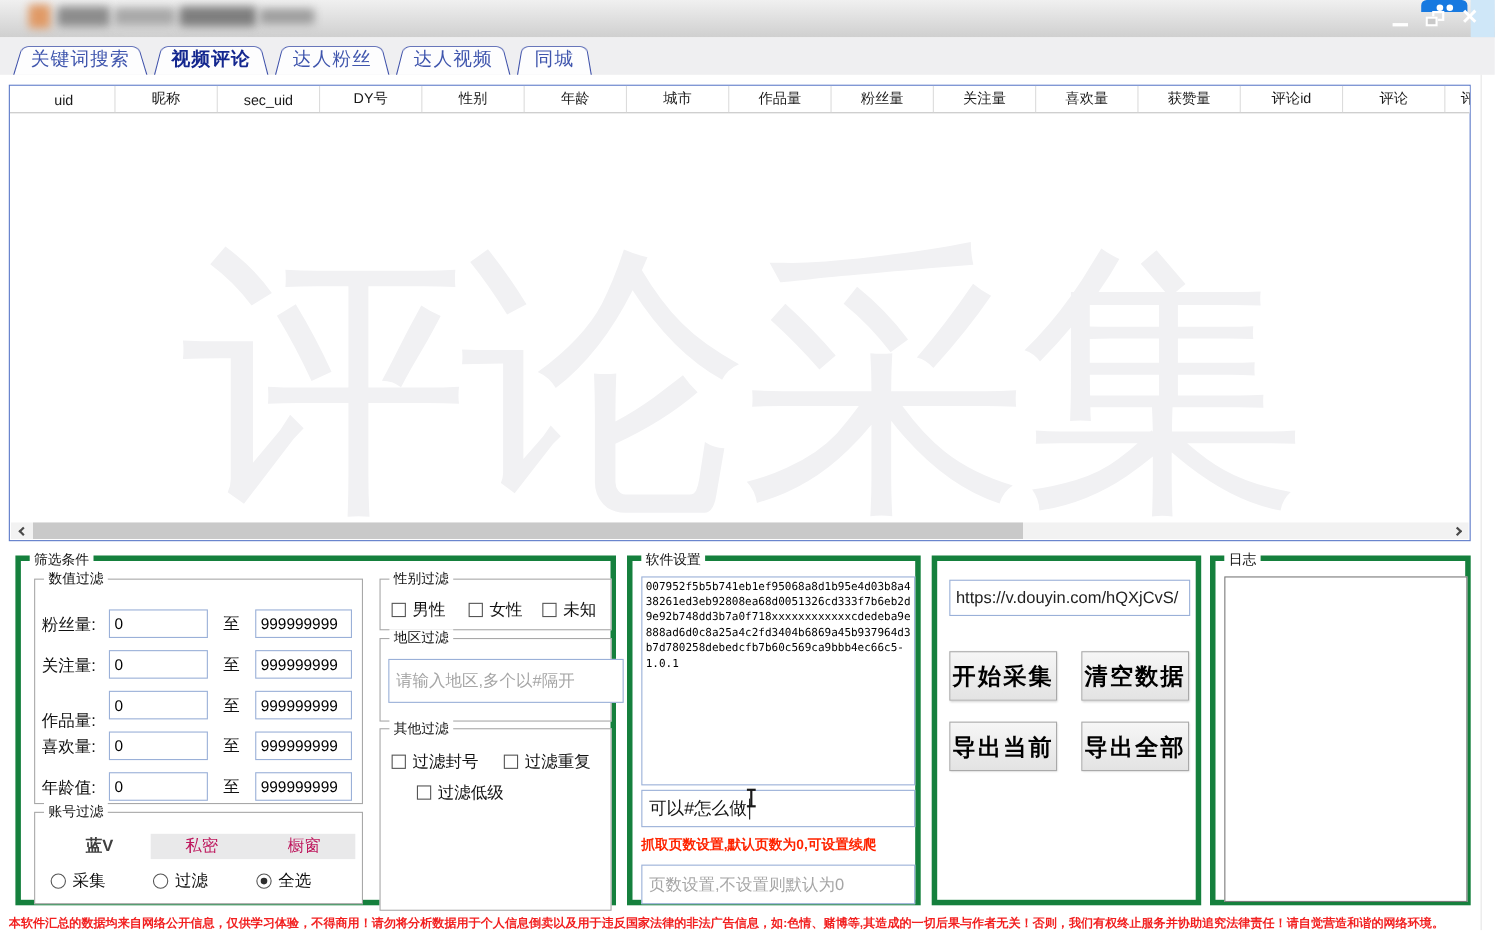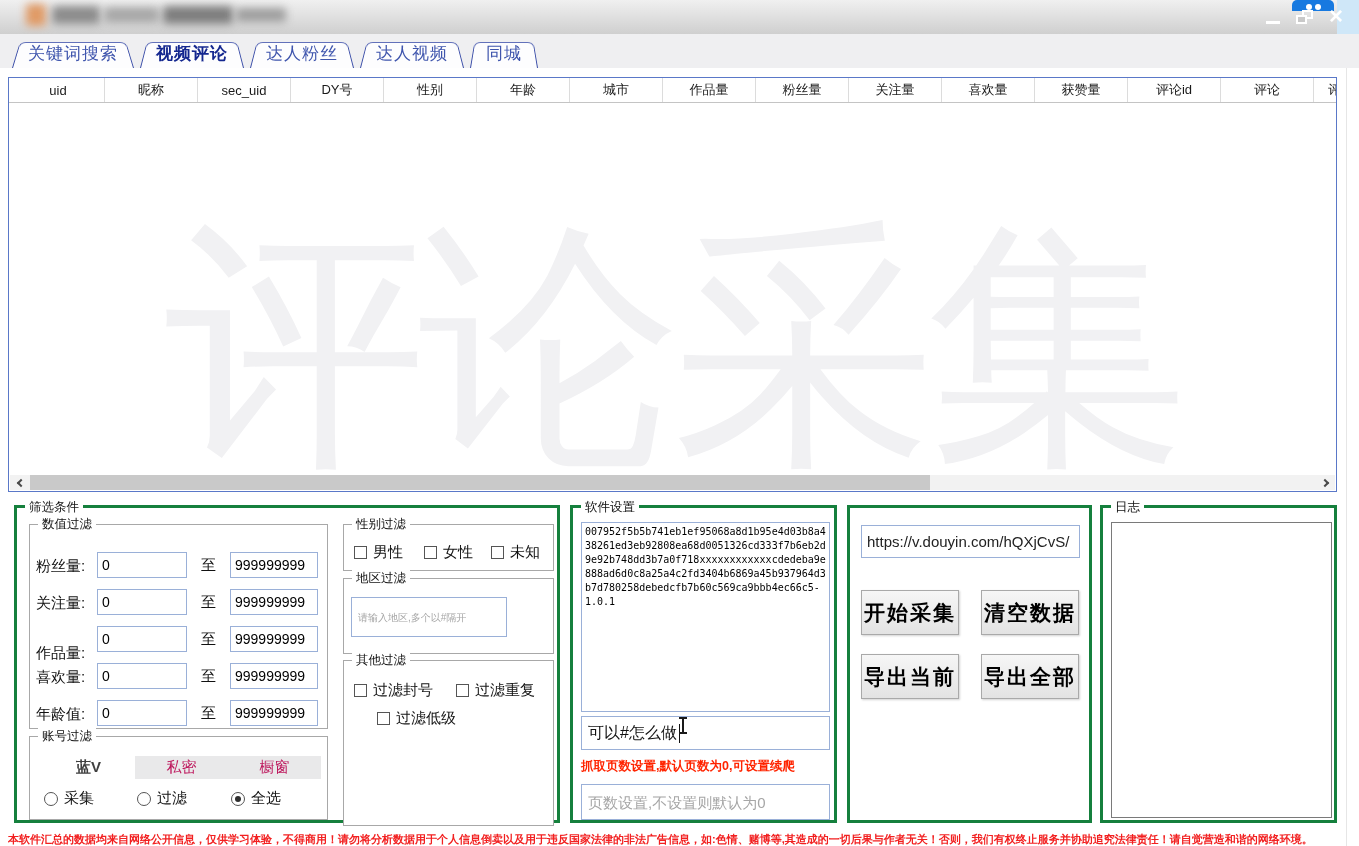--- a/index.html
+++ b/index.html
@@ -53,21 +53,21 @@
   .sb-btn { width:18px; display:flex; align-items:center; justify-content:center; }
   .chev { width:6px; height:6px; border-left:2px solid #4a4a4a; border-bottom:2px solid #4a4a4a; }
   .chev.left { transform:rotate(45deg); margin-left:3px; }
   .chev.right { transform:rotate(225deg); margin-right:3px; }
   .sb-track { flex:1; position:relative; }
   .sb-thumb { position:absolute; left:2px; top:0; bottom:0; width:900px; background:#c9c9c9; }
 
   .edge-line { position:absolute; left:1346px; top:68px; bottom:0; width:1px; background:#e6e6e6; }
 
   
-  .panel { position:absolute; border:3px solid #15803d; background:#fff; }
+  .panel { position:absolute; border:5px solid #15803d; background:#fff; }
   .gbox  { position:absolute; border:1px solid #a8a8a8; background:#fff; }
   .legend { position:absolute; top:-9px; left:8px; background:#fff; padding:0 4px;
             font-size:12.5px; color:#111; white-space:nowrap; }
 
   .num-label { position:absolute; font-size:15px; color:#111; }
   .tbox { border:1px solid #9ab0d8; background:#fff; font-family:"Liberation Sans", sans-serif; }
   input.tbox { outline:none; }
   .num-input { position:absolute; height:26px; font-size:14px; padding:0 4px; }
   .to-label { position:absolute; font-size:15px; }
 
@@ -94,21 +94,21 @@
   .page-input::placeholder, .region-input::placeholder { color:#a6a6a6; }
 
   .url-input { position:absolute; left:11px; top:17px; width:219px; height:33px; font-size:15px; padding:0 5px; color:#222; }
   .act-btn { position:absolute; width:98px; height:45px; background:linear-gradient(#f6f6f6,#e3e3e3);
              border:1px solid #a9a9a9; box-shadow:1px 1px 2px rgba(0,0,0,.18);
              display:flex; align-items:center; justify-content:center;
              font-family:"Liberation Serif", serif; font-size:21px; font-weight:bold; letter-spacing:2px; color:#000; }
   .log-area { position:absolute; left:8px; top:14px; width:221px; height:296px; resize:none;
               border:1px solid #7a7a7a; background:#fff; }
 
-  .region-input { position:absolute; left:7px; top:18px; width:156px; height:40px; font-size:10px; padding:0 6px; }
+  .region-input { position:absolute; left:7px; top:18px; width:214px; height:40px; font-size:15px; padding:0 6px; }
 
   .disclaimer { position:absolute; left:8px; top:832px; width:1340px; font-size:11px; font-weight:bold;
                 color:#f22020; white-space:nowrap; overflow:hidden; }
 
   
   .ibeam { position:absolute; left:678px; top:717px; width:10px; height:17px; }
   .ibeam .stem { position:absolute; left:4px; top:1px; width:2px; height:15px; background:#1a1a1a; }
   .ibeam .bar-t { position:absolute; left:1px; top:0; width:8px; height:2px; background:#1a1a1a; }
   .ibeam .bar-b { position:absolute; left:1px; bottom:0; width:8px; height:2px; background:#1a1a1a; }
 </style>

